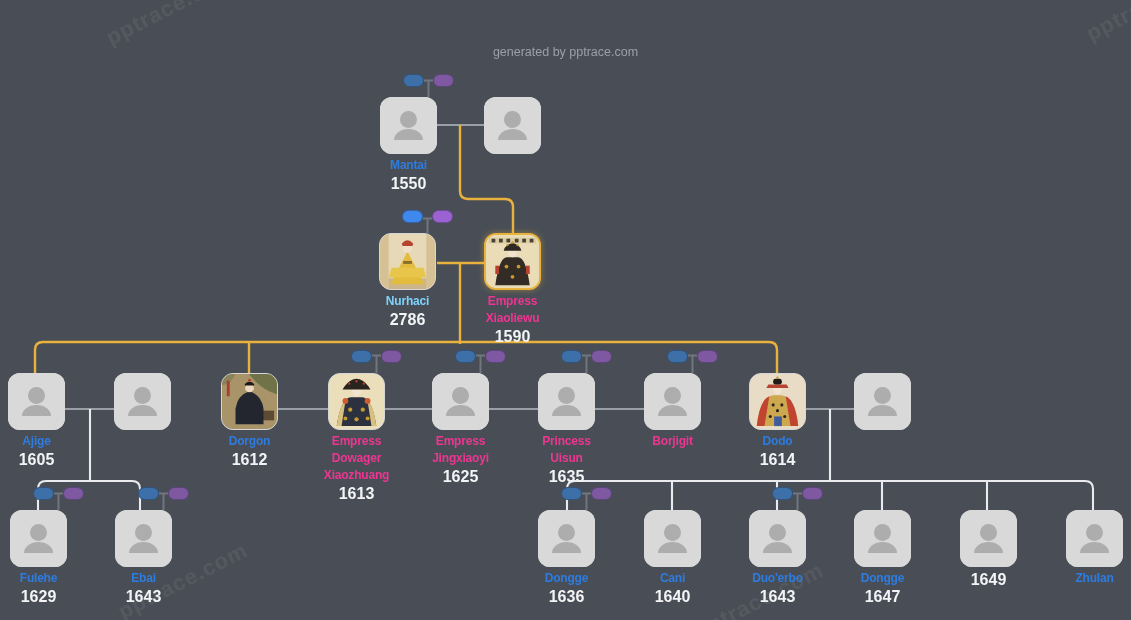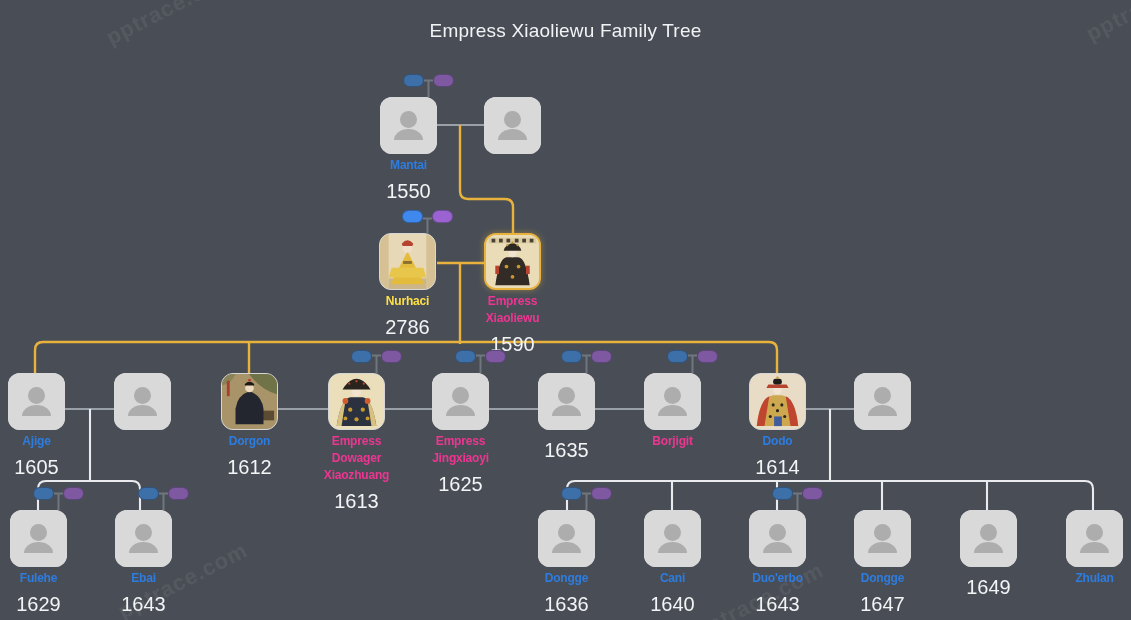--- a/index.html
+++ b/index.html
@@ -25,37 +25,37 @@
     position:absolute;width:57px;height:57px;border-radius:12px;z-index:2;
     background:#d9d9d9;overflow:hidden;box-sizing:border-box;
   }
   .node.portrait{border:1.5px solid #d6d6d6;}
   .node.highlight{border:2.5px solid #e9b23c;box-shadow:0 0 6px rgba(233,178,60,.45);}
   .node svg{display:block;width:100%;height:100%;}
   .label{
     position:absolute;width:130px;text-align:center;z-index:3;pointer-events:none;
   }
   .pname{font-size:12px;font-weight:700;line-height:17px;white-space:pre-line;letter-spacing:-.2px;}
-  .pyear{font-size:20px;font-weight:400;line-height:18px;color:#f3f4f5;margin-top:8px;}
+  .pyear{font-size:16px;font-weight:700;line-height:18px;color:#f3f4f5;margin-top:1px;}
   .pill{
     position:absolute;width:21px;height:13px;border-radius:6.5px;z-index:3;
     border:1px solid rgba(30,34,42,.35);box-sizing:border-box;
   }
 </style>
 </head>
 <body>
 
 <div class="stage">
 
   <div class="wm" style="left:100px;top:-6px;">pptrace.com</div>
   <div class="wm" style="left:1080px;top:-10px;">pptrace.com</div>
   <div class="wm" style="left:112px;top:568px;">pptrace.com</div>
   <div class="wm" style="left:688px;top:588px;">pptrace.com</div>
 
-  <div class="title">Empress Xiaoliewu Family Tree</div>
+  <div class="subtitle">generated by pptrace.com</div>
 
   <svg class="lines" width="1131" height="620" viewBox="0 0 1131 620">
 
     <g stroke="#9aa0a8" stroke-width="2" fill="none">
       <path d="M437 125 H484"></path>
       <path d="M65 409 H114"></path>
       <path d="M277 409 H328"></path>
       <path d="M384 409 H432"></path>
       <path d="M489 409 H538"></path>
       <path d="M594 409 H644"></path>
@@ -123,21 +123,21 @@
           <rect x="48" width="9" height="57" fill="#d5c194"></rect>
       <rect x="9" y="46" width="39" height="11" fill="#ccb588"></rect>
       <path d="M28.5 18 L11 52 H46 Z" fill="#e3bc3e"></path>
       <path d="M12 35 H45 L48 45 H9 Z" fill="#e8c64c"></path>
       <rect x="24" y="28" width="9" height="3" fill="#8a6d2f"></rect>
       <circle cx="28.5" cy="14.5" r="5" fill="#f0dfc8"></circle>
       <path d="M22.5 10 Q28.5 3 34.5 10 L33.5 12.5 H23.5 Z" fill="#b5432f"></path>
         </svg>
       </div>
       <div class="label" style="left: 342.5px; top: 293px;">
-        <div class="pname" style="color: #fde047; text-align: center;">Nurhaci</div>
+        <div class="pname" style="color: #7dd3fc; text-align: center;">Nurhaci</div>
         <div class="pyear">2786</div>
       </div>
       <div class="pill" style="left: 402px; top: 210px; background: rgb(62, 136, 238);"></div>
       <div class="pill" style="left: 432px; top: 210px; background: rgb(155, 99, 210);"></div>
       <div class="node portrait highlight" style="left: 484px; top: 233px;">
         <svg viewBox="0 0 57 57">
       <rect width="57" height="57" fill="#e9dcb6"></rect>
       <rect x="3" y="3" width="51" height="6" fill="#dccca1"></rect>
       <g fill="#4a4034">
             <rect x="6" y="4" width="4" height="4"></rect>
@@ -249,20 +249,22 @@
       <div class="pill" style="left: 455px; top: 350px; background: rgb(61, 111, 168);"></div>
       <div class="pill" style="left: 485px; top: 350px; background: rgb(127, 88, 162);"></div>
       <div class="node" style="left: 538px; top: 373px;">
         <svg viewBox="0 0 57 57">
       <rect width="57" height="57" fill="#d9d9d9"></rect>
       <circle cx="28.5" cy="22.5" r="8.5" fill="#adadad"></circle>
       <path d="M14 43 A14.5 11 0 0 1 43 43 Z" fill="#adadad"></path>
         </svg>
       </div>
       <div class="label" style="left: 501.5px; top: 433px;">
+        <div class="pname" style="color: rgb(238, 53, 145);">Princess
+Uisun</div>
         <div class="pyear">1635</div>
       </div>
       <div class="pill" style="left: 561px; top: 350px; background: rgb(61, 111, 168);"></div>
       <div class="pill" style="left: 591px; top: 350px; background: rgb(127, 88, 162);"></div>
       <div class="node" style="left: 644px; top: 373px;">
         <svg viewBox="0 0 57 57">
       <rect width="57" height="57" fill="#d9d9d9"></rect>
       <circle cx="28.5" cy="22.5" r="8.5" fill="#adadad"></circle>
       <path d="M14 43 A14.5 11 0 0 1 43 43 Z" fill="#adadad"></path>
         </svg>

